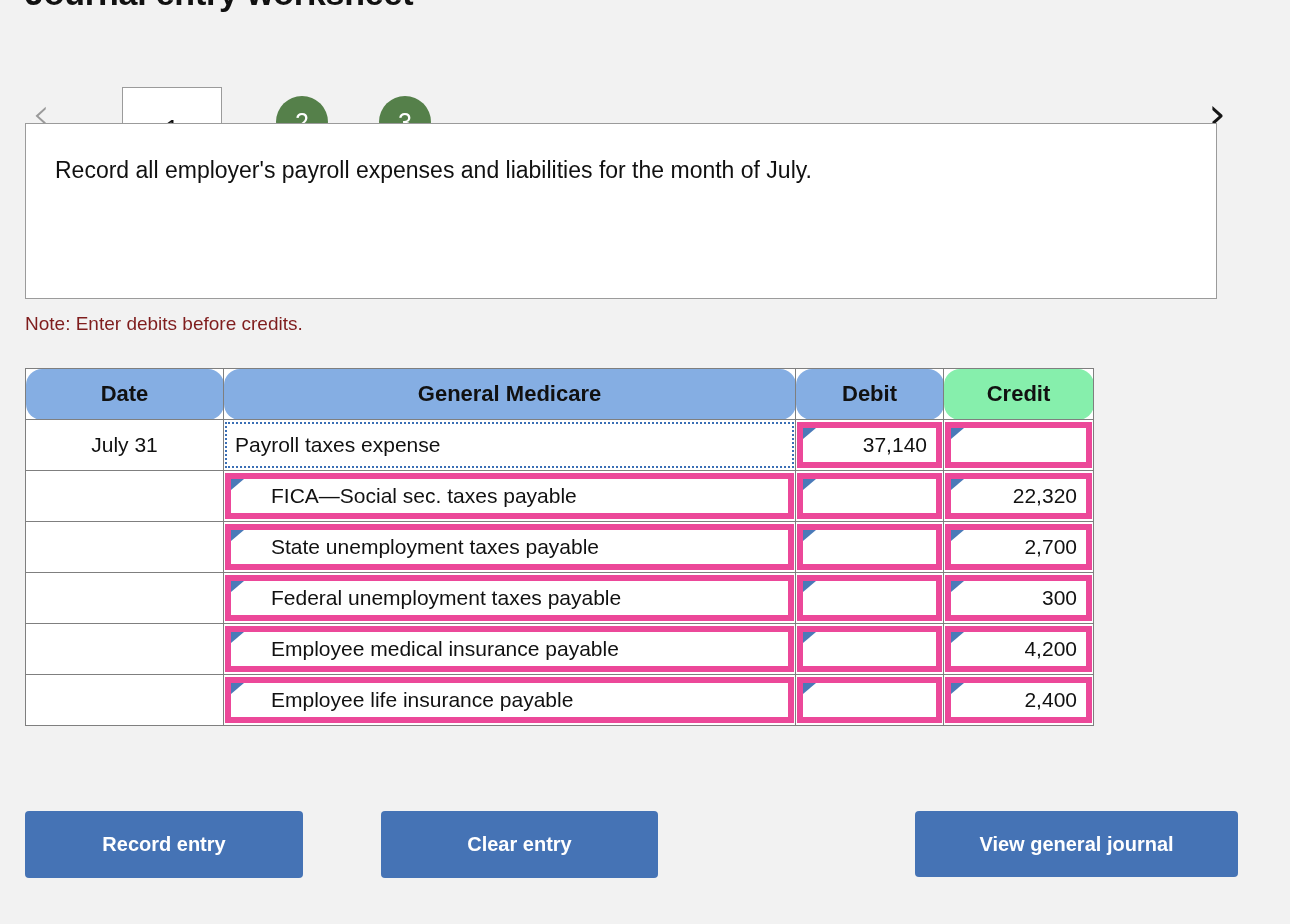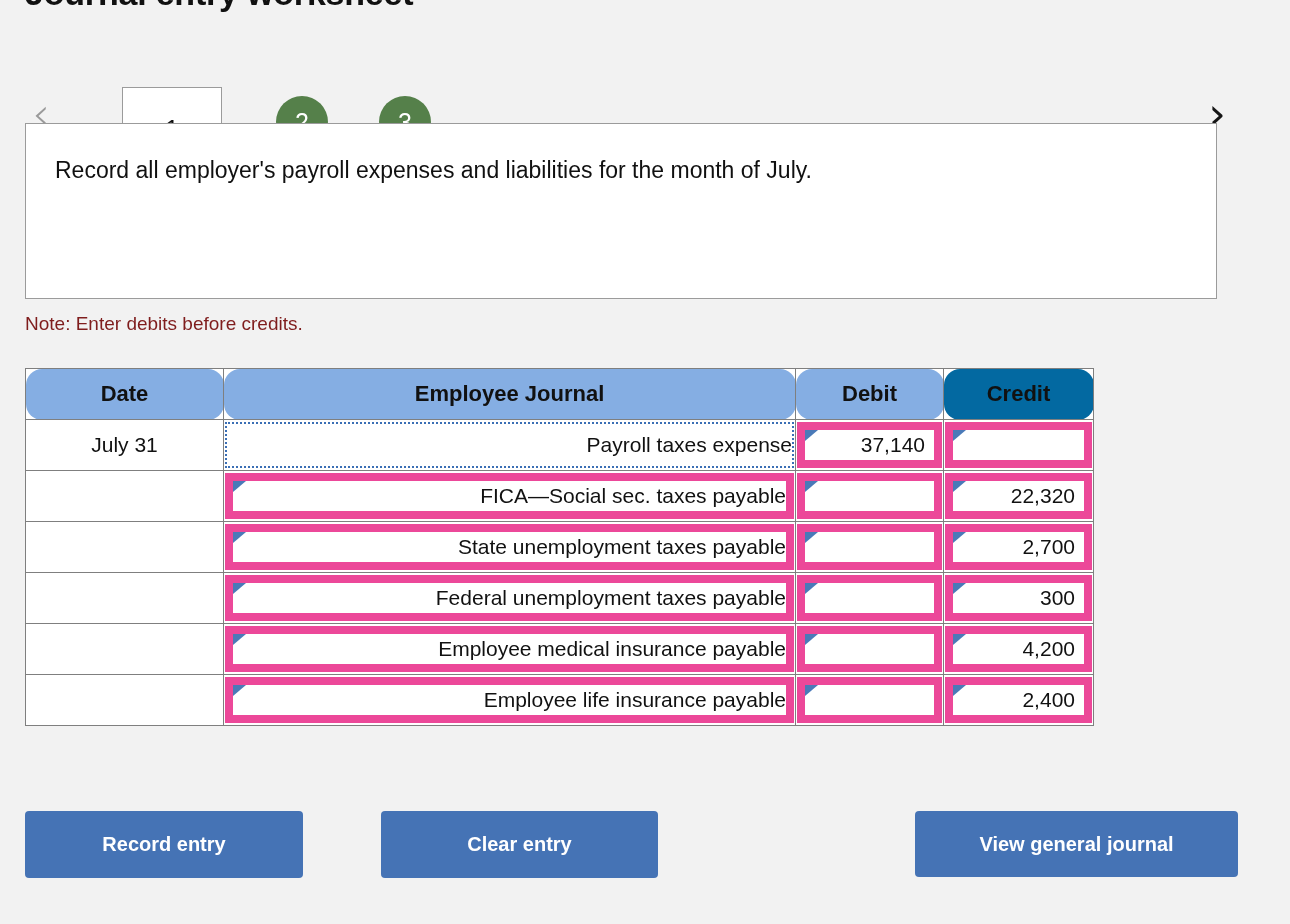--- a/index.html
+++ b/index.html
@@ -154,31 +154,30 @@
   .cell-date {
     text-align: center;
   }
 
   
   .ibox {
     position: relative;
     height: 100%;
     width: 100%;
     box-sizing: border-box;
-    border: 8px solid #ec4899;
+    border: 6px solid #ec4899;
     background: #ffffff;
     display: flex;
     align-items: center;
   }
   .ibox.sel {
     border: 2px dotted #3b6fb5;
   }
   .ibox.gj {
     padding-left: 8px;
-    justify-content: flex-end;
   }
   .ibox.gj.indent {
     padding-left: 40px;
   }
   .ibox.num {
     justify-content: flex-end;
     padding-right: 9px;
   }
   
   .corner {
@@ -248,23 +247,23 @@
 <table class="journal">
   <colgroup>
     <col class="col-date">
       <col class="col-gj">
       <col class="col-debit">
       <col class="col-credit">
   </colgroup>
   <thead>
     <tr>
       <th style="background: rgb(133, 174, 227);">Date</th>
-      <th style="background: rgb(133, 174, 227);">Employee Journal</th>
+      <th style="background: rgb(133, 174, 227);">General Medicare</th>
       <th style="background: rgb(133, 174, 227);">Debit</th>
-      <th style="background: #0369a1;">Credit</th>
+      <th style="background: #86efac;">Credit</th>
     </tr>
   </thead>
   <tbody>
       <tr>
         <td class="cell-date">July 31</td>
         <td class="gj-cell">
           <div class="ibox gj sel">
             <span>Payroll taxes expense</span>
           </div>
         </td>

